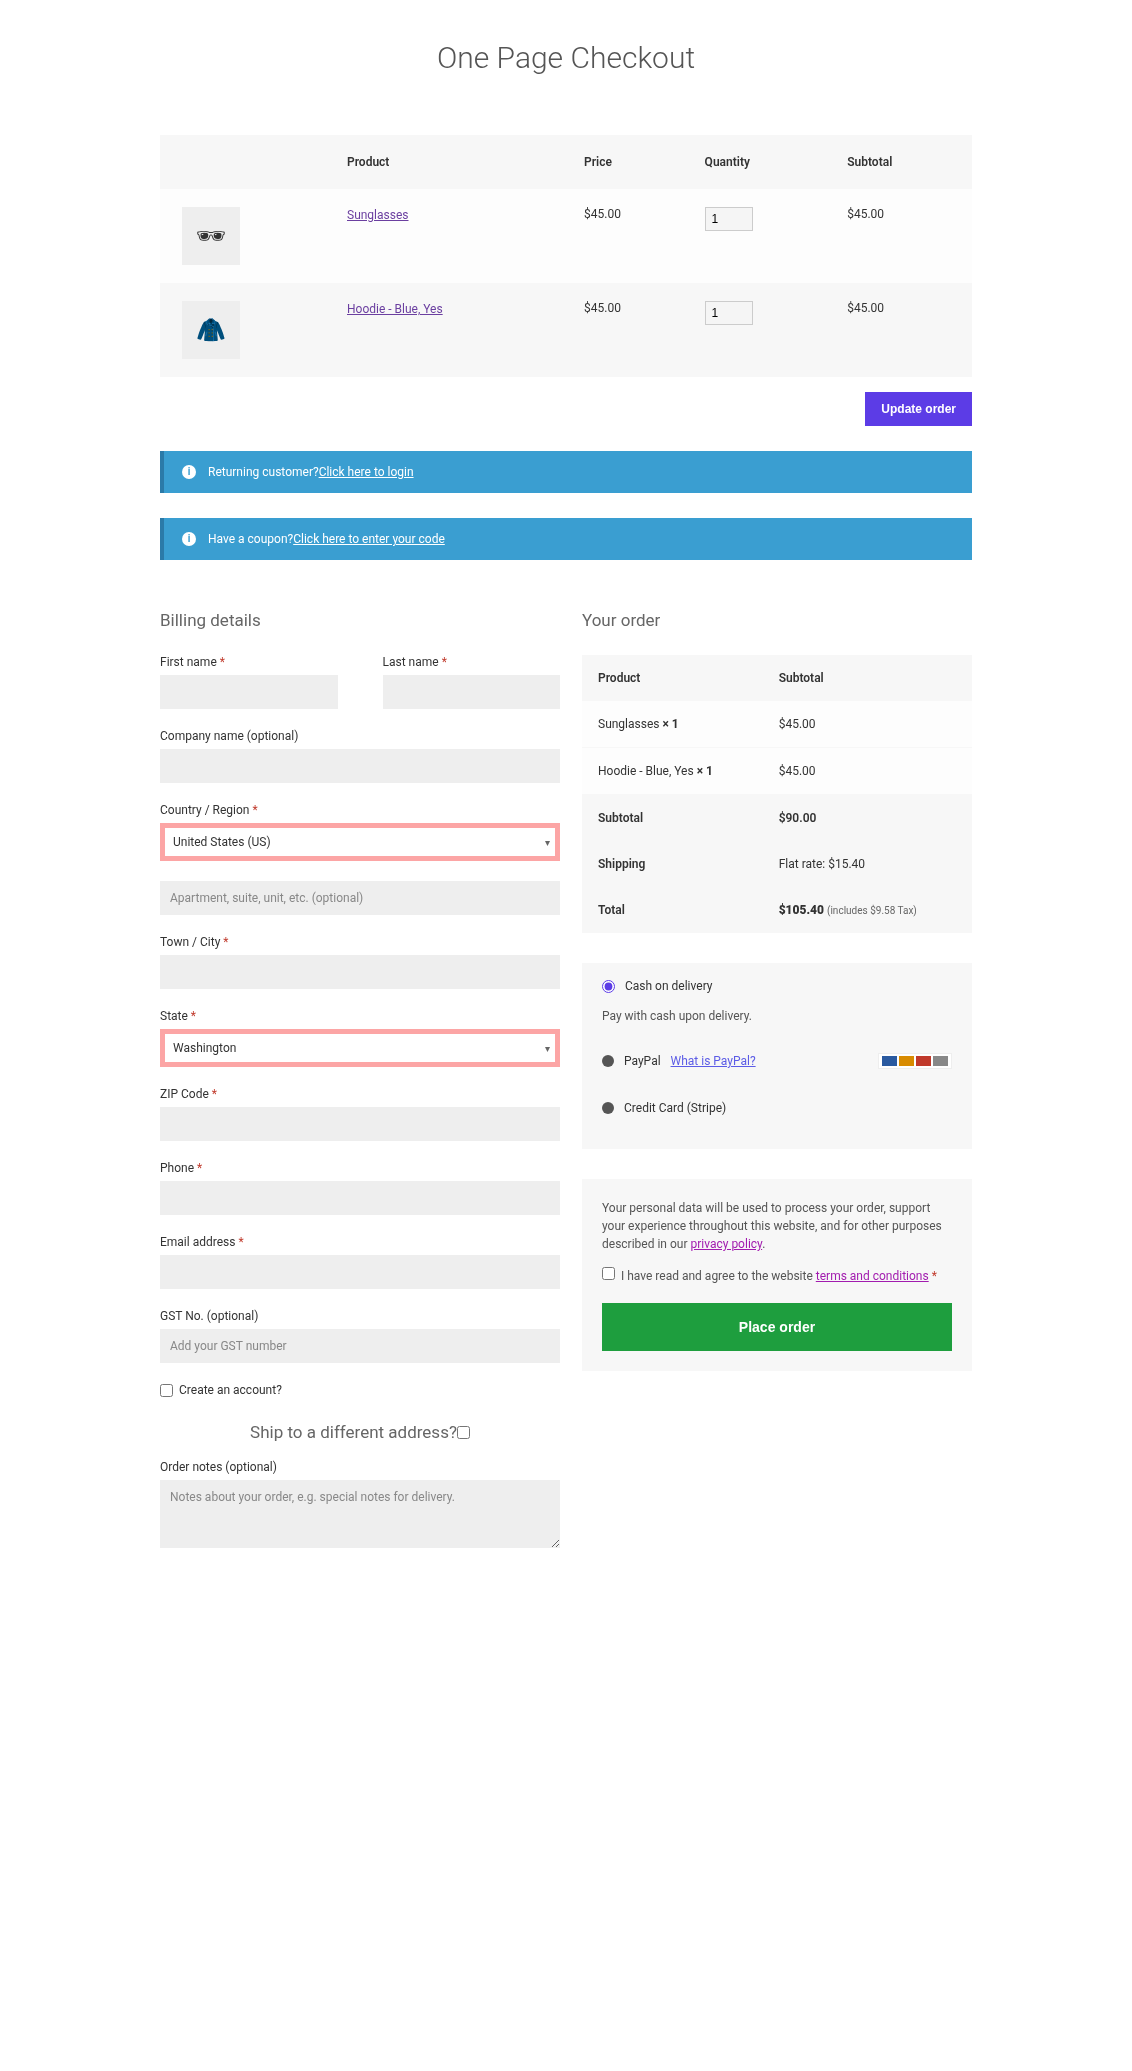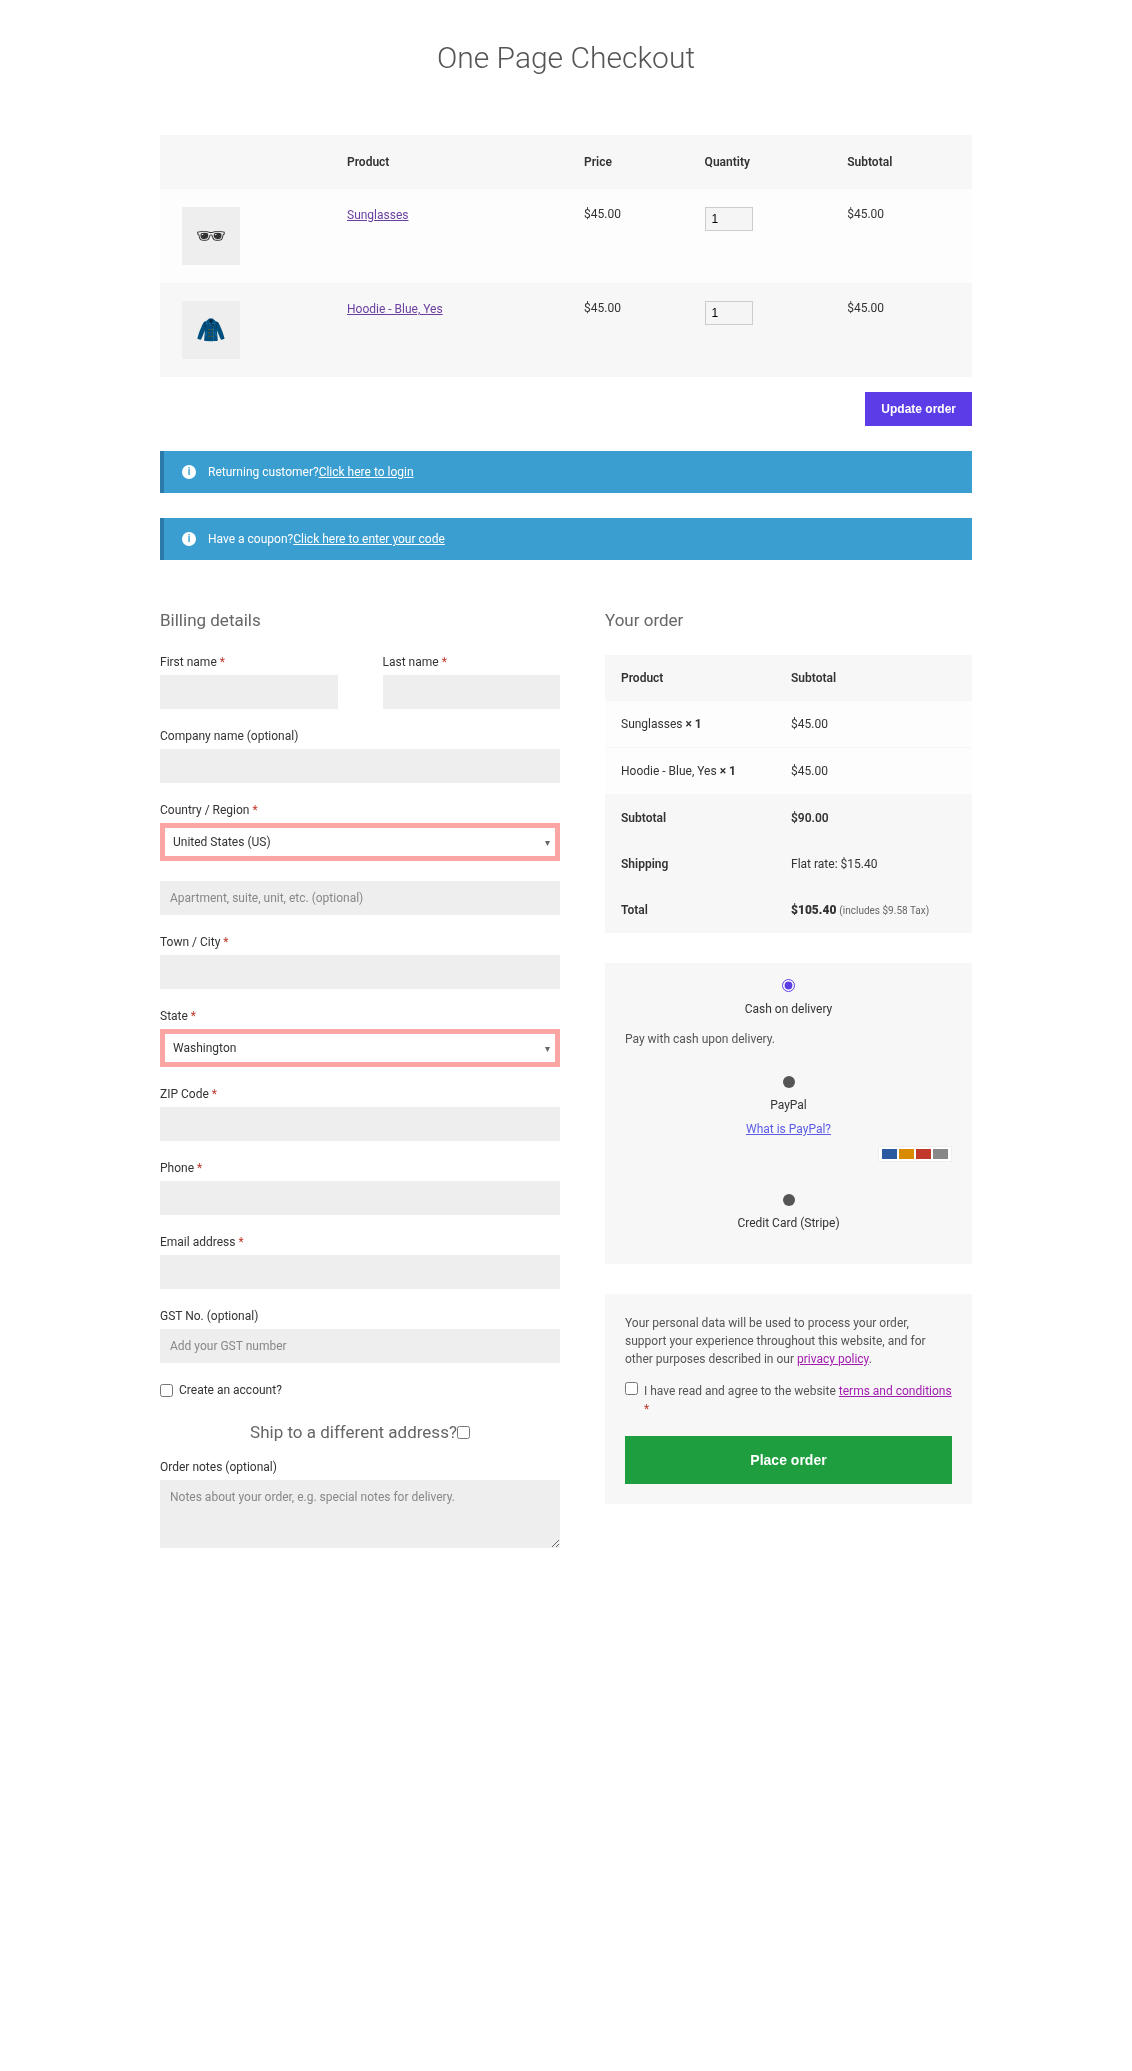--- a/index.html
+++ b/index.html
@@ -14,21 +14,21 @@
 .cart-table th:first-child, .cart-table td:first-child{padding-left:22px;}
 .thumb { width: 58px; height: 58px; background: #eee; display: flex; align-items: center; justify-content: center; font-size: 24px; }
 .product-link { color: #6b3fa0; text-decoration: underline; font-size: 12px; }
 .price { font-size: 12px; color: #333; }
 .qty-input { width: 48px; height: 24px; padding: 2px 6px; border: 1px solid #ccc; background: #f5f5f5; font-size: 12px; }
 .update-order { float: right; background: #5c3ce6; color: #fff; border: none; padding: 10px 16px; font-size: 12px; font-weight: 600; cursor: pointer; }
 .clearfix::after { content: ""; display: table; clear: both; }
 .info-banner { background: #3a9ed1; border-left: 4px solid #2b7aa8; color: #fff; padding: 14px 18px; margin-top: 25px; font-size: 12px; display:flex; align-items:center;}
 .info-banner .icon { display:inline-block; width:14px;height:14px;border-radius:50%;background:#fff;color:#3a9ed1;text-align:center;line-height:14px;font-size:10px;font-weight:700;margin-right:12px;}
 .info-banner a { color: #fff; text-decoration: underline; }
-.columns { display: flex; gap: 45px; margin-top: 50px; }
+.columns { display: flex; gap: 22px; margin-top: 50px; }
 .col-left { flex: 0 0 400px; }
 .col-right { flex: 1; }
 .section-title { font-size: 17px; font-weight: 400; color: #666; margin-bottom: 25px; }
 .form-row { margin-bottom: 20px; }
 .form-row.half { display: flex; gap: 45px; }
 .form-row.half > div { flex: 1; }
 label { display: block; font-size: 12px; color: #333; margin-bottom: 6px; }
 .req { color: #c0392b; }
 .text-input, .select-input, textarea { width: 100%; background: #eee; border: none; padding: 10px; font-size: 12px; color: #333; font-family:inherit;}
 .select-input { background: #fff; border: 5px solid #fca5a5; padding: 7px 8px; appearance:none; -webkit-appearance:none;}
@@ -38,21 +38,21 @@
 .text-input::placeholder, textarea::placeholder{color:#888;}
 .checkbox-row { font-size: 12px; display:flex;align-items:center;gap:6px;}
 .ship-heading { font-size: 17px; font-weight: 400; color: #666; display:flex;justify-content:center;align-items:center;margin:25px 0 18px;}
 .order-table { width: 100%; background: #f7f7f7; border-collapse: collapse; font-size: 12px; }
 .order-table th, .order-table td { text-align: left; padding: 16px; }
 .order-table thead th { font-weight: 600; color: #333; }
 .order-table tbody td { background: #fdfdfd; border-bottom:1px solid #f7f7f7;}
 .order-table tfoot th, .order-table tfoot td { background:#f7f7f7; font-weight: 600; }
 .order-table .tax-note{font-weight:400;font-size:10px;color:#666;}
 .payment-box { background: #f7f7f7; margin-top: 30px; padding: 0 0 18px 0; }
-.pay-option { padding: 16px 20px; font-size: 12px; display:flex;align-items:center;gap:10px;flex-direction:column;}
+.pay-option { padding: 16px 20px; font-size: 12px; display:flex;align-items:center;gap:10px;}
 .pay-option input[type=radio]{accent-color:#5c3ce6;}
 .pay-desc { padding: 0 20px 14px 20px; font-size: 12px; color: #555; }
 .pay-option a{color:#5c5ce6;text-decoration:underline;}
 .card-icons{margin-left:auto;display:flex;gap:2px;background:#fff;padding:2px 3px;border:1px solid #eee;}
 .card-icons span{width:15px;height:10px;display:inline-block;}
 .privacy-box{background:#f7f7f7;margin-top:30px;padding:20px;font-size:12px;color:#555;line-height:1.5;}
 .privacy-box a{color:#a21caf;text-decoration:underline;}
 .privacy-box .agree{margin-top:14px;display:flex;align-items:flex-start;gap:6px;}
 .place-order{width:100%;background:#1e9e3e;color:#fff;border:none;padding:16px;font-size:14px;font-weight:600;margin-top:18px;cursor:pointer;}
 .bullet{width:12px;height:12px;border-radius:50%;background:#555;display:inline-block;}

